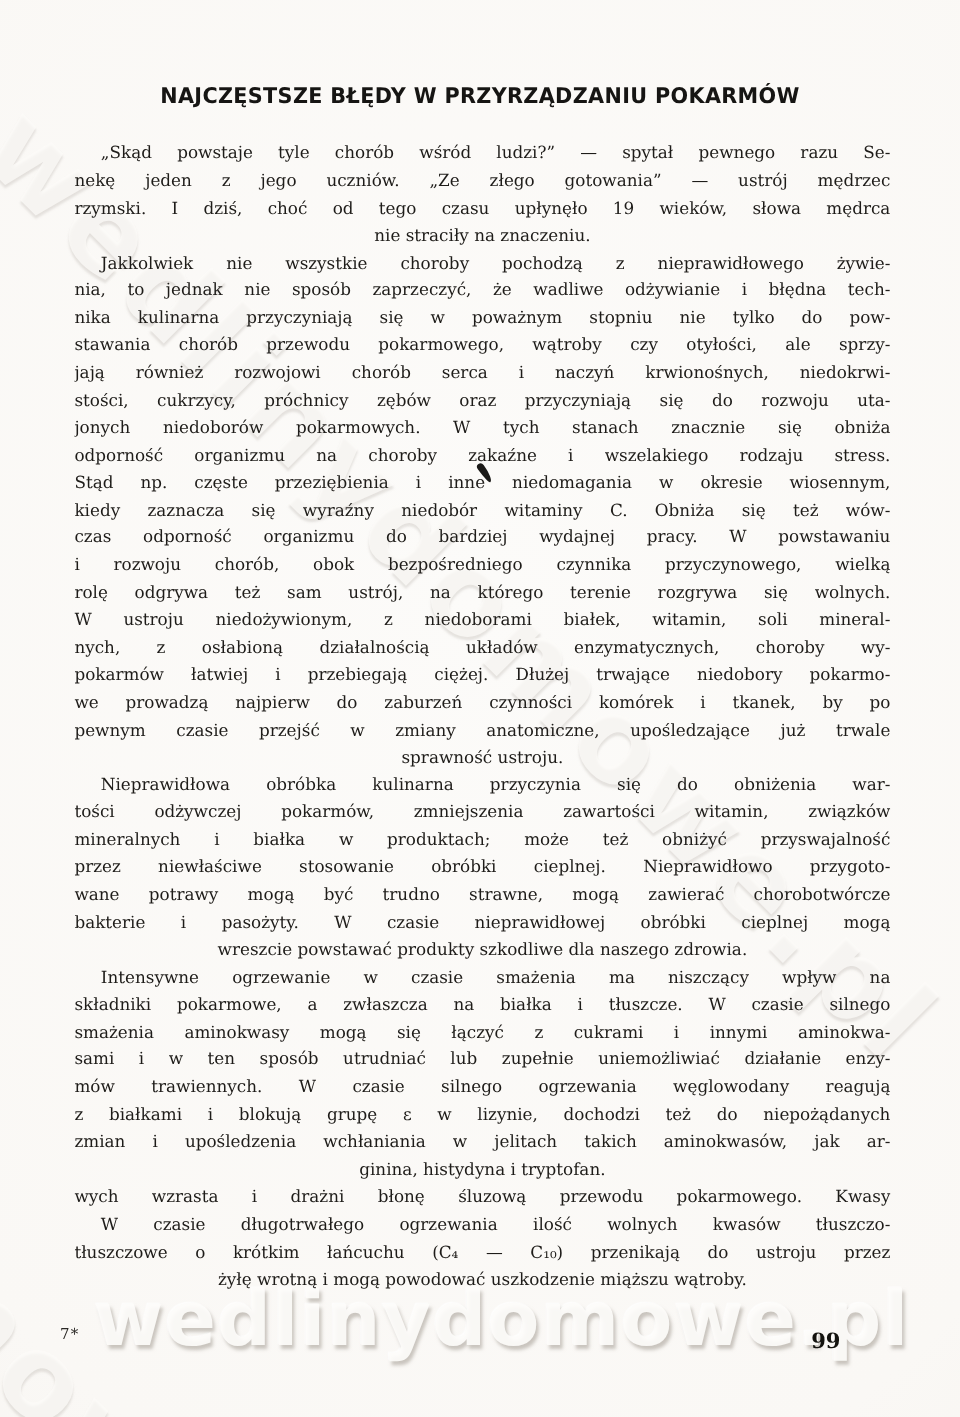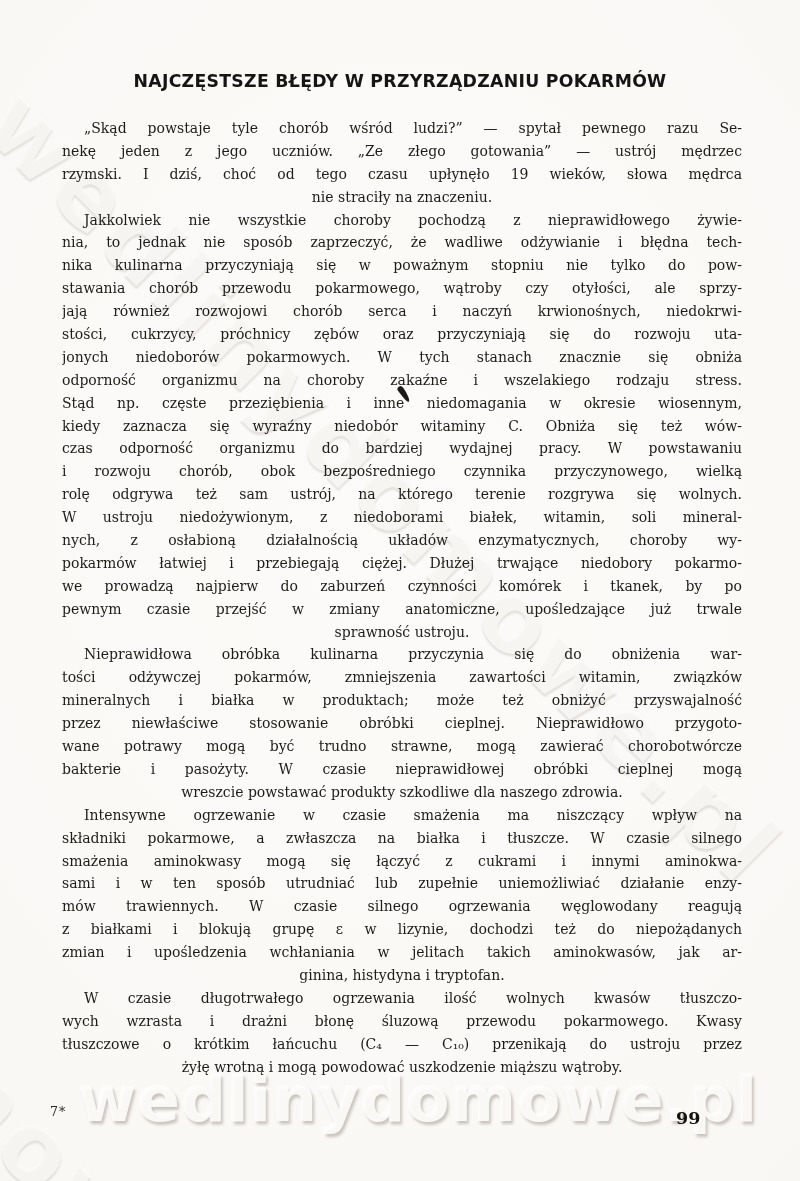--- a/index.html
+++ b/index.html
@@ -110,22 +110,22 @@
       <div class="line j">bakterie i pasożyty. W czasie nieprawidłowej obróbki cieplnej mogą</div>
       <div class="line last">wreszcie powstawać produkty szkodliwe dla naszego zdrowia.</div>
       <div class="line indent j">Intensywne ogrzewanie w czasie smażenia ma niszczący wpływ na</div>
       <div class="line j">składniki pokarmowe, a zwłaszcza na białka i tłuszcze. W czasie silnego</div>
       <div class="line j">smażenia aminokwasy mogą się łączyć z cukrami i innymi aminokwa-</div>
       <div class="line j">sami i w ten sposób utrudniać lub zupełnie uniemożliwiać działanie enzy-</div>
       <div class="line j">mów trawiennych. W czasie silnego ogrzewania węglowodany reagują</div>
       <div class="line j">z białkami i blokują grupę ε w lizynie, dochodzi też do niepożądanych</div>
       <div class="line j">zmian i upośledzenia wchłaniania w jelitach takich aminokwasów, jak ar-</div>
       <div class="line last">ginina, histydyna i tryptofan.</div>
+      <div class="line j">wych wzrasta i drażni błonę śluzową przewodu pokarmowego. Kwasy</div>
       <div class="line indent j">W czasie długotrwałego ogrzewania ilość wolnych kwasów tłuszczo-</div>
-      <div class="line j">wych wzrasta i drażni błonę śluzową przewodu pokarmowego. Kwasy</div>
       <div class="line j">tłuszczowe o krótkim łańcuchu (C₄ — C₁₀) przenikają do ustroju przez</div>
       <div class="line last">żyłę wrotną i mogą powodować uszkodzenie miąższu wątroby.</div>
     </div>
 
   <div class="ink-mark"></div>
 
   <div class="footer-sig">7*</div>
   <div class="footer-page">99</div>
 
 </div>

